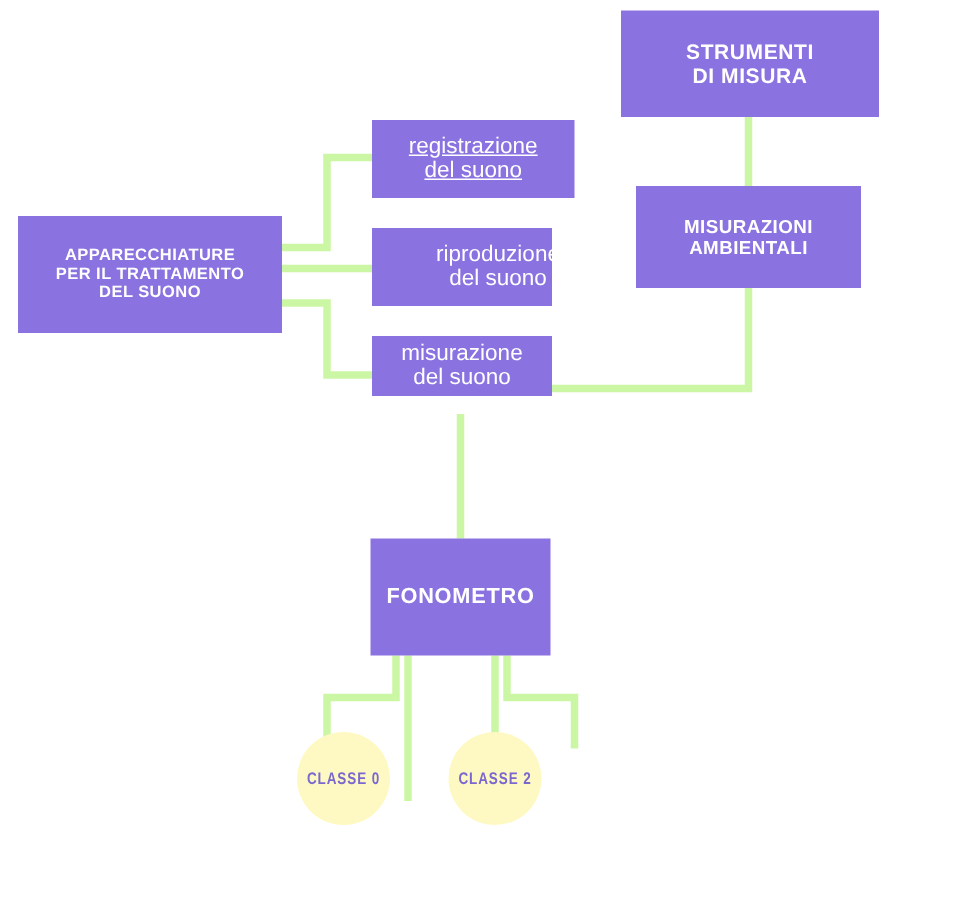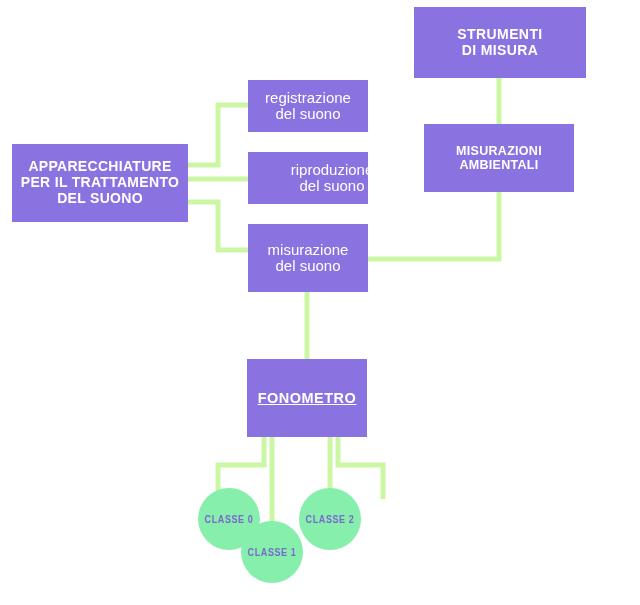--- a/index.html
+++ b/index.html
@@ -42,32 +42,32 @@
   .node-label {
     display: block;
     line-height: 1.14;
     white-space: pre-line;
   }
   
   #node-apparecchiature {
     left: 12px; top: 144px; width: 176px; height: 78px;
   }
   #node-apparecchiature .node-label {
-    font-size: 14px;
+    font-size: 11px;
     font-weight: bold;
     letter-spacing: .3px;
   }
   #node-registrazione {
-    left: 248px; top: 80px; width: 120px; height: 52px;
+    left: 248px; top: 80px; width: 135px; height: 52px; text-decoration: underline;
   }
   #node-riproduzione {
     left: 248px; top: 152px; width: 120px; height: 52px; padding-left: 48px;
   }
   #node-misurazione {
-    left: 248px; top: 224px; width: 120px; height: 68px;
+    left: 248px; top: 224px; width: 120px; height: 40px;
   }
   #node-registrazione .node-label,
   #node-riproduzione .node-label,
   #node-misurazione .node-label {
     font-size: 15px;
     font-weight: normal;
     line-height: 1.08;
   }
   #node-strumenti {
     left: 414px; top: 7px; width: 172px; height: 71px;
@@ -85,28 +85,27 @@
     font-weight: bold;
     letter-spacing: .3px;
   }
   #node-fonometro {
     left: 247px; top: 359px; width: 120px; height: 78px;
   }
   #node-fonometro .node-label {
     font-size: 14.5px;
     font-weight: bold;
     letter-spacing: .5px;
-    text-decoration: underline;
   }
   
   .node-circle {
     position: absolute;
     box-sizing: border-box;
     border-radius: 50%;
-    background: #86efac;
+    background: #fef9c3;
     display: flex;
     align-items: center;
     justify-content: center;
     text-align: center;
   }
   .node-circle .node-label {
     color: #7a68cf;
     font-size: 9px;
     font-weight: bold;
     letter-spacing: .6px;
@@ -179,22 +178,19 @@
   </div>
 
   <div class="node node-rect" id="node-fonometro">
     <span class="node-label">FONOMETRO</span>
   </div>
 
   <div class="node-circle" id="node-classe-0">
     <span class="node-label">CLASSE 0</span>
   </div>
 
-  <div class="node-circle" id="node-classe-1">
-    <span class="node-label">CLASSE 1</span>
-  </div>
 
   <div class="node-circle" id="node-classe-2">
     <span class="node-label">CLASSE 2</span>
   </div>
 
 
 </div>
 
 </body></html>

